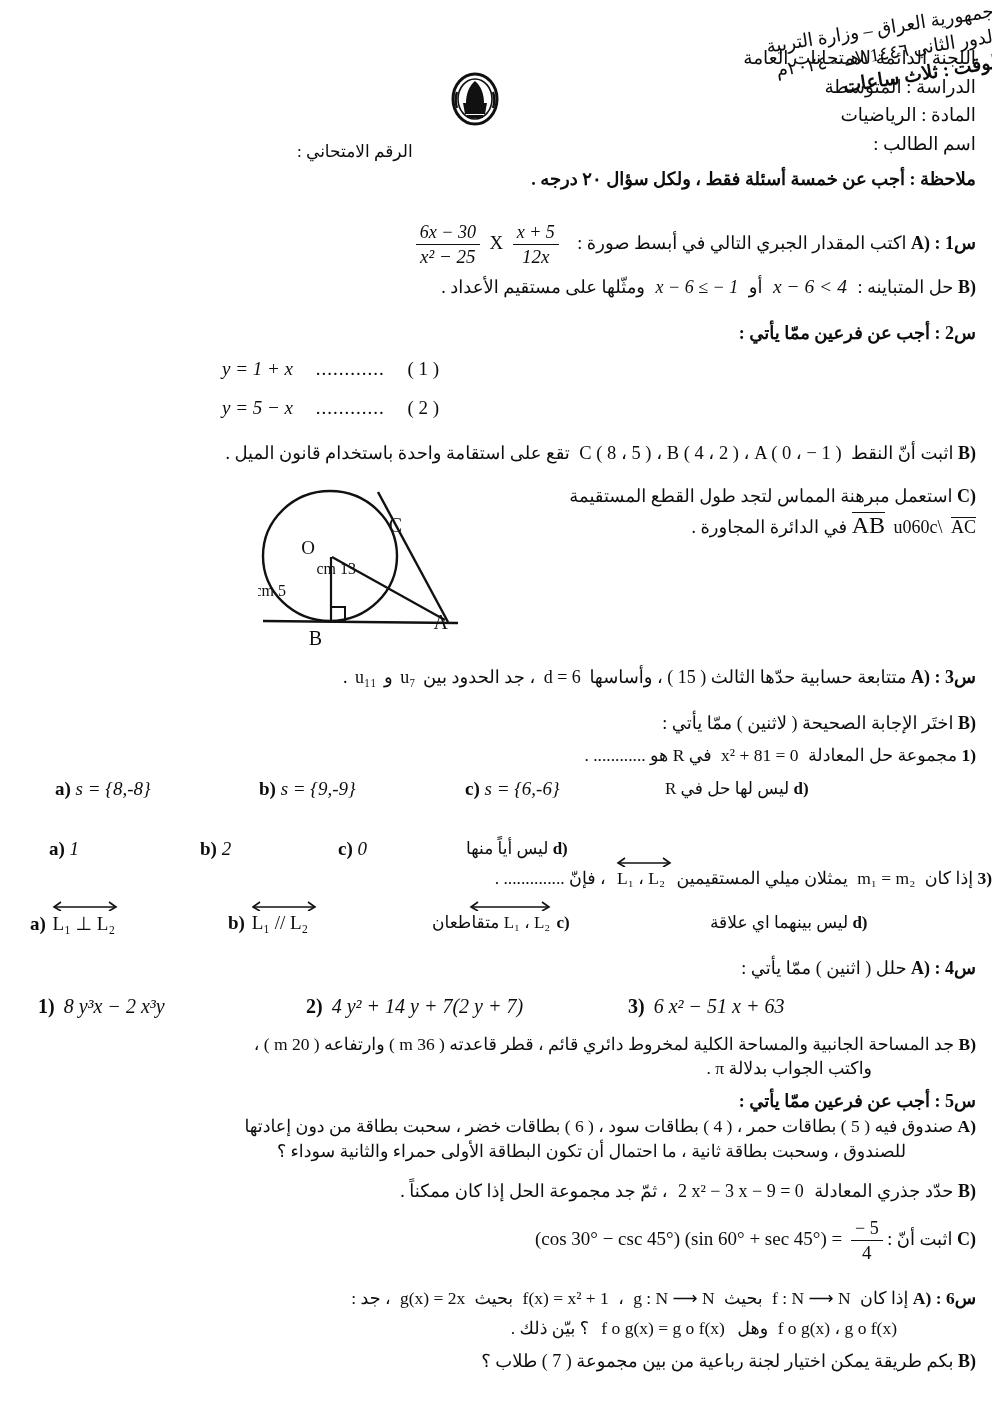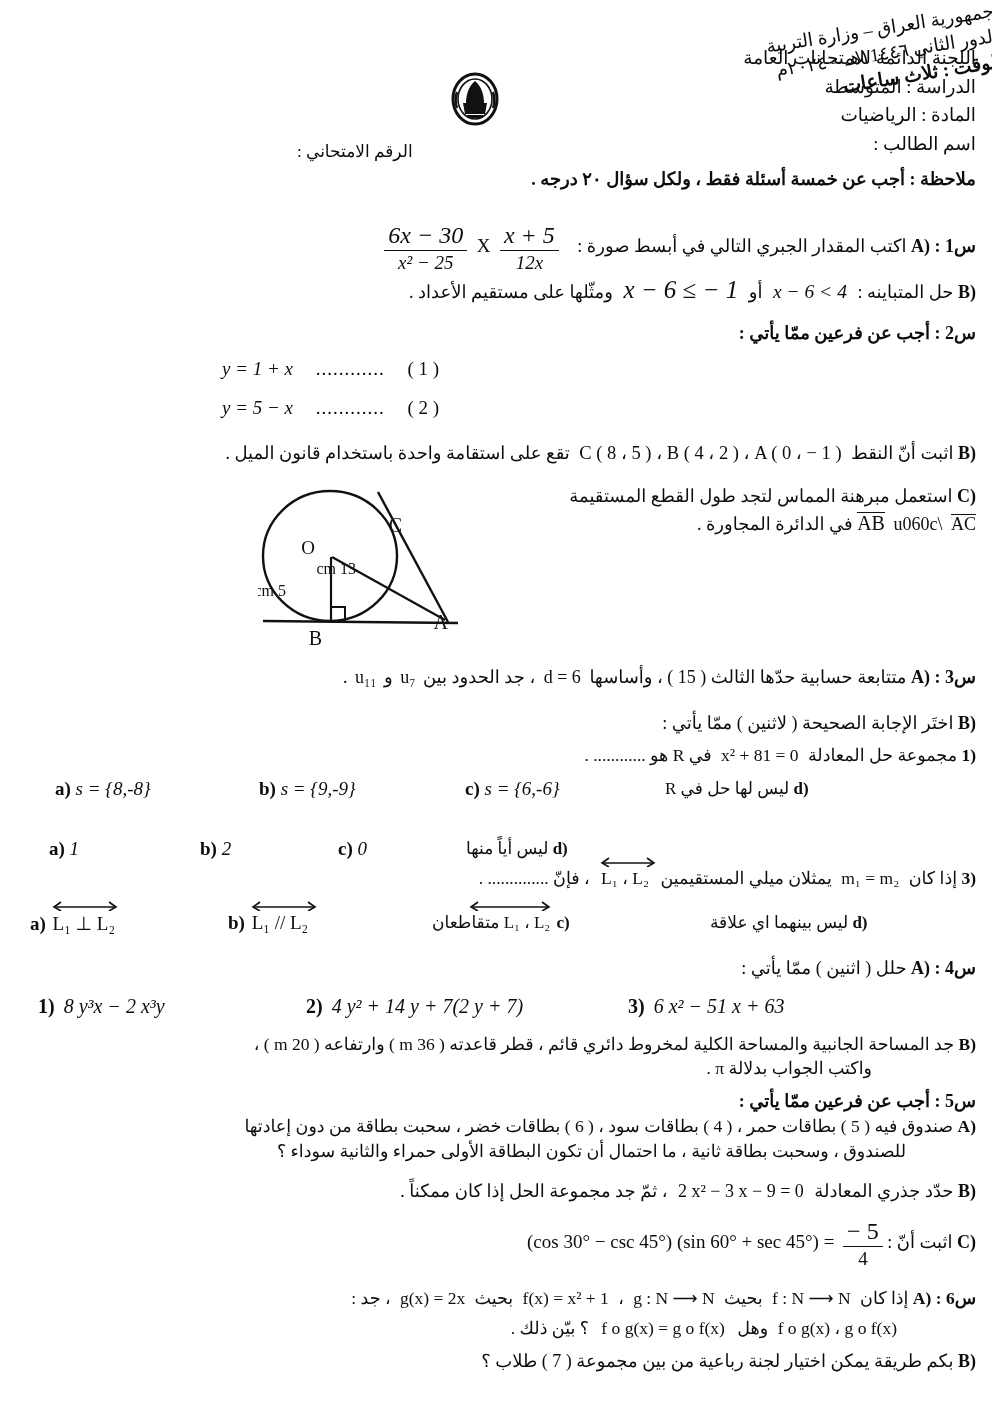--- a/index.html
+++ b/index.html
@@ -40,21 +40,21 @@
 
   #note{position:absolute;right:16px;top:168px;font-size:18px;font-weight:bold;direction:rtl;}
 
   
   .qline{position:absolute;right:16px;direction:rtl;font-size:18px;}
   .qlabel{font-weight:bold;}
   .sub{font-size:17.5px;}
 
   
   .frac{display:inline-block;vertical-align:middle;text-align:center;direction:ltr;font-style:italic;}
-  .frac .num{display:block;padding:0 4px 1px;font-size:24px;}
+  .frac .num{display:block;padding:0 4px 1px;font-size:18px;}
   .frac .den{display:block;border-top:1.6px solid #111;padding:1px 4px 0;font-size:19px;}
 
   .ovl{border-top:1.4px solid #111;padding-top:0px;display:inline-block;line-height:1.05;}
 
   
   #figure{position:absolute;left:258px;top:484px;width:250px;height:170px;}
 
   
   .optrow{position:absolute;direction:ltr;font-size:19px;}
   .opt{display:inline-block;}
@@ -118,21 +118,21 @@
         <span class="den">12x</span>
       </span>
     </span>
   </div>
 
   <div class="qline" style="top:276px;right:16px;">
     <span class="qlabel ltr">B)</span>
     <span>حل المتباينه :</span>
     <span class="mathy" style="font-size:19.5px;margin:0 6px;">4 &gt; 6 − x</span>
     <span>أو</span>
-    <span class="mathy" style="font-size:25px;margin:0 6px;">x − 6 ≤ − 1</span>
+    <span class="mathy" style="font-size:18px;margin:0 6px;">x − 6 ≤ − 1</span>
     <span>ومثّلها على مستقيم الأعداد .</span>
   </div>
 
   <div class="qline" style="top:322px;right:16px;">
     <span class="qlabel">س2 : أجب عن فرعين ممّا يأتي :</span>
   </div>
 
   <div class="abs ltr" style="top:358px;left:222px;font-size:19px;">
     <span class="mathy">y = 1 + x</span>
     <span class="dots" style="margin:0 18px;font-style:normal;">............</span>
@@ -152,21 +152,21 @@
   </div>
 
   <div class="qline" style="top:485px;right:16px;width:500px;text-align:right;">
     <div>
       <span class="qlabel ltr">C)</span>
       <span>استعمل مبرهنة المماس لتجد طول القطع المستقيمة</span>
     </div>
     <div style="margin-top:5px;">
       <span class="ovl ltr" style="font-size:18px;">AC</span>
       <span style="margin:0 4px;">\u060c</span>
-      <span class="ovl ltr" style="font-size:20px;text-align:right;">AB</span>
+      <span class="ovl ltr" style="font-size:24px;text-align:right;">AB</span>
       <span>في الدائرة المجاورة .</span>
     </div>
   </div>
 
   <svg id="figure" viewBox="0 0 250 170">
 
     <ellipse cx="72" cy="72" rx="67" ry="65" fill="none" stroke="#111" stroke-width="2.4"></ellipse>
 
     <line x1="5" y1="137" x2="200" y2="139" stroke="#111" stroke-width="2.4"></line>
 
@@ -244,21 +244,21 @@
     <span class="opt" style="position:absolute;left:290px;">
       <span class="optl">c)</span>
       <span class="mathy">0</span>
     </span>
     <span class="opt rtl" style="position:absolute;left:418px;font-size:17px;">
       <span class="optl ltr">d)</span>
       <span>ليس أياً منها</span>
     </span>
   </div>
 
-  <div class="qline sub" style="top:868px;right:16px;">
+  <div class="qline sub" style="top:868px;right:0;">
     <span class="ltr qlabel">3)</span>
     <span>إذا كان</span>
     <span class="ltr" style="margin:0 5px;">m₁ = m₂</span>
     <span>يمثلان ميلي المستقيمين</span>
     <span class="ltr lineseg" style="margin:0 5px;">
       <svg class="arrow" viewBox="0 0 60 10" preserveAspectRatio="none">
         <line x1="5" y1="6" x2="55" y2="6" stroke="#111" stroke-width="1.6"></line>
         <polyline points="11,1 4,6 11,10" fill="none" stroke="#111" stroke-width="1.6"></polyline>
         <polyline points="49,1 56,6 49,10" fill="none" stroke="#111" stroke-width="1.6"></polyline>
       </svg>

